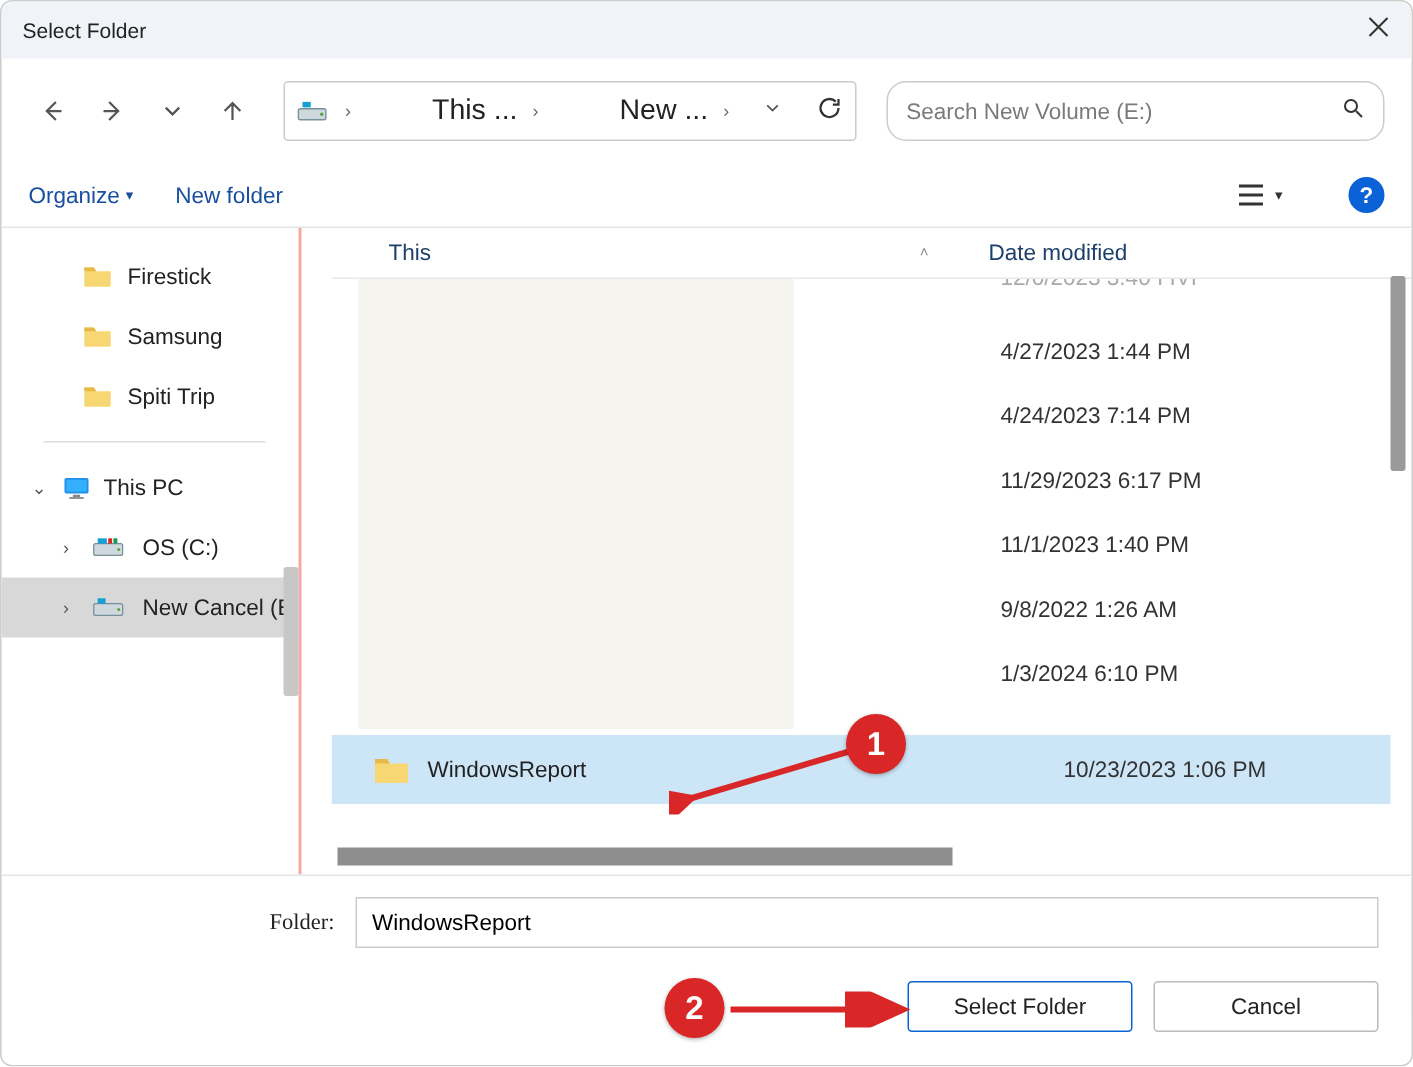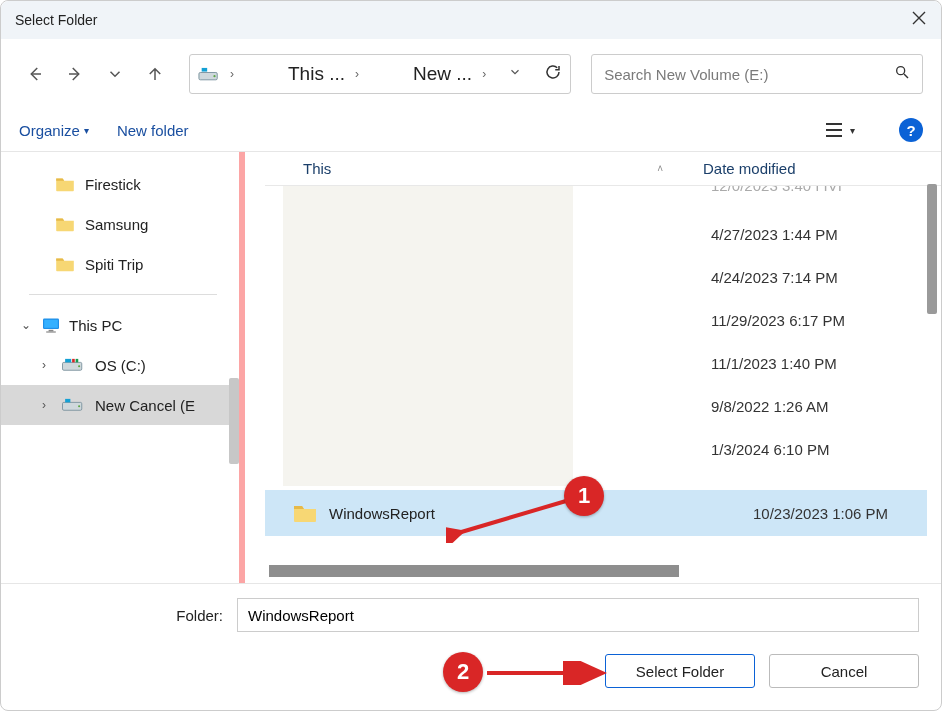--- a/index.html
+++ b/index.html
@@ -11,32 +11,32 @@
   .navrow { height: 70px; display: flex; align-items: center; padding: 0 18px; gap: 8px; }
   .nav-btn { width: 32px; height: 32px; display: flex; align-items: center; justify-content: center; color: #444; cursor: pointer; }
   .nav-btn svg { width: 18px; height: 18px; }
   .addr-box { flex: 0 0 340px; height: 40px; border: 1px solid #ccc; border-radius: 3px; display: flex; align-items: center; padding: 0 8px; gap: 6px; margin-left: 10px; }
   .addr-icon { width: 22px; height: 18px; display:flex; align-items:center; }
   .addr-seg { font-size: 19px; color: #222; white-space: nowrap; margin-left: 44px; }
   .addr-chev { color: #666; font-size: 12px; padding: 0 4px; }
   .addr-spacer { flex: 1; }
   .addr-drop { color: #555; padding: 0 6px; }
   .addr-refresh { color: #333; padding-left: 10px; }
-  .search-box { flex: 1; height: 40px; border: 1px solid #ccc; border-radius: 3px; display: flex; align-items: center; padding: 0 12px; margin-left: 12px; }
+  .search-box { flex: 1; height: 40px; border: 1px solid #ccc; border-radius: 13px; display: flex; align-items: center; padding: 0 12px; margin-left: 12px; }
   .search-input { flex: 1; border: none; outline: none; font-size: 15px; color: #222; background: transparent; }
   .search-input::placeholder { color: #7a7a7a; }
   .search-icon { color: #333; }
   .toolbar { height: 42px; display: flex; align-items: center; padding: 0 18px; gap: 28px; }
   .tool-link { color: #1a4fa0; font-size: 15px; display: flex; align-items: center; gap: 4px; cursor: pointer; }
   .tool-caret { font-size: 10px; color: #1a4fa0; }
   .tool-spacer { flex: 1; }
   .viewmode { display: flex; align-items: center; gap: 6px; color: #333; }
   .help-badge { width: 24px; height: 24px; border-radius: 50%; background: #0b62d6; color: #fff; display: flex; align-items: center; justify-content: center; font-size: 15px; font-weight: bold; margin-left: 16px; }
   .body { flex: 1; display: flex; border-top: 1px solid #e6e6e6; border-bottom: 1px solid #e6e6e6; overflow: hidden; }
-  .sidebar { width: 244px; padding-top: 12px; position: relative; border-right: 6px solid #fca5a5; }
+  .sidebar { width: 200px; padding-top: 12px; position: relative; border-right: 2px solid #fca5a5; }
   .side-item { display: flex; align-items: center; height: 40px; padding-left: 54px; font-size: 15px; color: #222; cursor: pointer; gap: 10px; position: relative; }
   .side-item .folder-ic { width: 20px; height: 16px; }
   .side-divider { height: 1px; background: #ddd; margin: 10px 22px 10px 28px; }
   .side-group { display: flex; align-items: center; height: 40px; padding-left: 18px; font-size: 15px; color: #222; cursor: pointer; gap: 8px; }
   .side-group .exp { width: 14px; text-align: center; color: #555; font-size: 12px; }
   .drive-item { display: flex; align-items: center; height: 40px; padding-left: 36px; font-size: 15px; color: #222; cursor: pointer; gap: 10px; }
   .drive-item.selected { background: #d8d8d8; }
   .drive-item .exp { width: 14px; text-align: center; color: #555; font-size: 12px; }
   .side-scroll { position: absolute; right: 0; top: 226px; width: 10px; height: 86px; background: #c7c7c7; border-radius: 2px; }
   .filepane { flex: 1; display: flex; flex-direction: column; position: relative; padding-left: 20px; overflow: hidden; }
@@ -50,21 +50,21 @@
   .date-col-stack { position: absolute; left: 446px; top: 0; display: flex; flex-direction: column; gap: 26px; font-size: 15px; color: #333; }
   .date-top-cut { color: #aaa; font-size: 15px; height: 14px; overflow: hidden; line-height: 0px; }
   .row-selected { position: absolute; left: 0; right: 14px; top: 304px; height: 46px; background: #cde6f7; display: flex; align-items: center; padding-left: 28px; }
   .row-selected .folder-ic { width: 24px; height: 20px; margin-right: 12px; }
   .row-selected .rn { font-size: 15px; color: #222; flex: 0 0 400px; }
   .row-selected .rd { font-size: 15px; color: #333; position: absolute; left: 488px; }
   .hscroll { position: absolute; left: 0; bottom: 6px; right: 14px; height: 12px; display:flex; }
   .hscroll-thumb { width: 410px; height: 12px; background: #8e8e8e; margin-left: 4px; }
   .footer { padding: 14px 22px 22px 22px; display: flex; flex-direction: column; gap: 18px; }
   .folder-row { display: flex; align-items: center; gap: 14px; }
-  .folder-label { font-size: 15px; color: #222; width: 200px; text-align: right; }
+  .folder-label { font-size: 15px; color: #222; width: 200px; text-align: right; font-family: Liberation Serif, serif; }
   .folder-input { flex: 1; height: 34px; border: 1px solid #ccc; padding: 0 10px; font-size: 15px; outline: none; }
   .btn-row { display: flex; justify-content: flex-end; gap: 14px; padding-top: 4px; position: relative; }
   .btn { width: 150px; height: 34px; border: 1px solid #bbb; background: #fff; font-size: 15px; color: #222; cursor: pointer; border-radius: 3px; }
   .btn.primary { border: 1px solid #0b62d6; }
   .pc-icon { width: 20px; height: 16px; }
   .drive-icon { width: 24px; height: 14px; }
   
   .anno-badge { position: absolute; width: 40px; height: 40px; border-radius: 50%; background: #d92626; color: #fff; font-size: 22px; font-weight: bold; display: flex; align-items: center; justify-content: center; z-index: 50; box-shadow: 0 1px 3px rgba(0,0,0,0.3); }
   .anno-arrow { position: absolute; z-index: 49; }
 </style>

